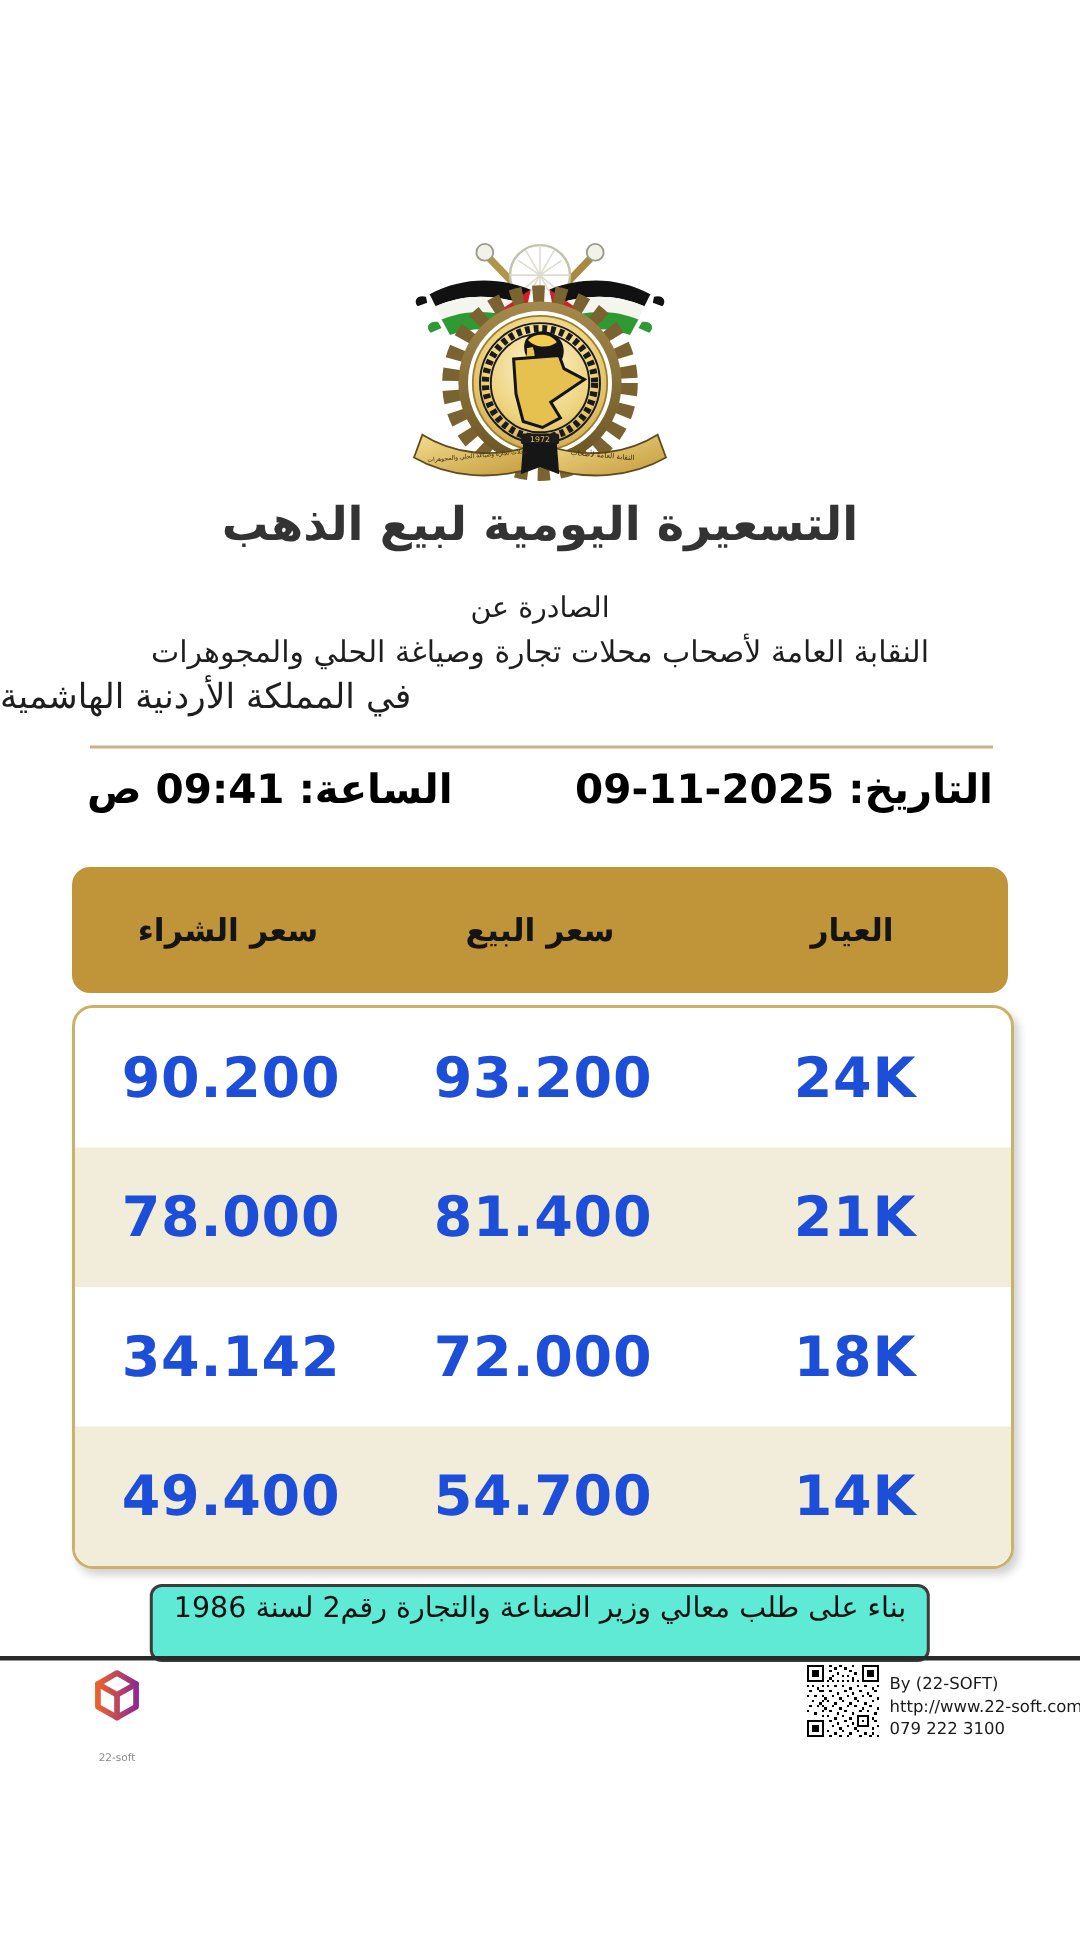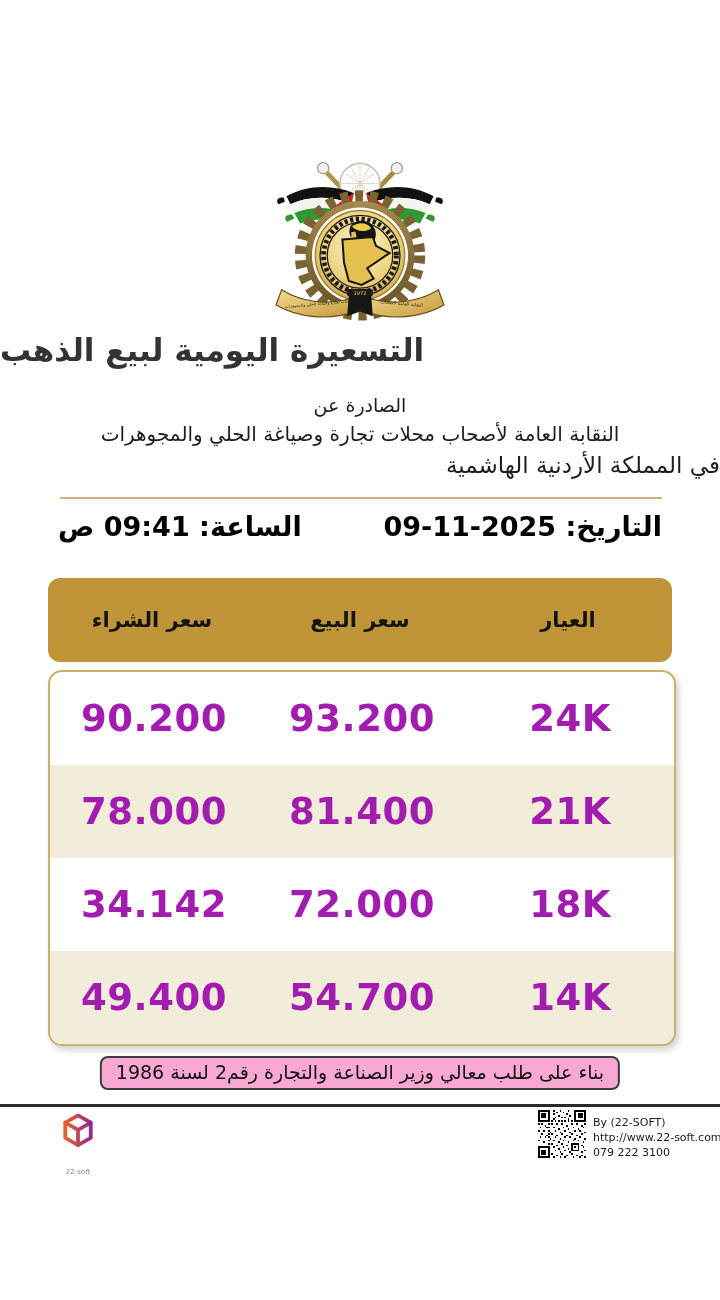--- a/index.html
+++ b/index.html
@@ -1,49 +1,49 @@
 <!DOCTYPE html>
 <html lang="ar"><head>
 <meta charset="utf-8">
 <style>
   html,body{margin:0;padding:0;}
   body{width:720px;height:1300px;background:#ffffff;font-family:"DejaVu Sans",sans-serif;}
   .page{position:relative;width:720px;height:1300px;background:#fff;overflow:hidden;}
 
   .emblem{position:absolute;top:146px;left:50%;transform:translateX(-50%);width:176px;height:190px;}
 
-  .title{position:absolute;top:332px;left:0;width:100%;text-align:left;
+  .title{position:absolute;top:332px;left:0;width:100%;text-align:center;
          font-size:31px;font-weight:700;color:#333;direction:rtl;}
   .sub1{position:absolute;top:394px;left:0;width:100%;text-align:center;
         font-size:19px;color:#1e1e1e;direction:rtl;}
   .sub2{position:absolute;top:422px;left:0;width:100%;text-align:center;
         font-size:20px;color:#1e1e1e;direction:rtl;}
-  .sub3{position:absolute;top:452px;left:0;width:100%;text-align:right;
+  .sub3{position:absolute;top:452px;left:0;width:100%;text-align:left;
         font-size:23px;color:#1e1e1e;direction:rtl;}
   .divider{position:absolute;top:497px;left:60px;right:58px;height:2px;background:#c9b37e;}
 
   .dateline{position:absolute;top:511px;left:58px;right:58px;display:flex;
             justify-content:space-between;direction:rtl;font-size:27px;font-weight:700;color:#000;}
   .dtpair{white-space:nowrap;}
 
   .thead{position:absolute;top:578px;left:48px;width:624px;height:84px;background:#c0953a;
          border-radius:12px;display:flex;direction:rtl;align-items:center;}
   .thead .hcell{flex:1;text-align:center;font-size:21px;font-weight:700;color:#141414;}
 
   .tbody{position:absolute;top:670px;left:48px;width:624px;height:372px;background:#fff;
          border:2px solid #cbb26b;border-radius:14px;overflow:hidden;
          box-shadow:3px 4px 6px rgba(0,0,0,0.18);}
   .trow{height:93px;display:flex;direction:rtl;align-items:center;}
   .trow:nth-child(even){background:#f2ecda;}
-  .trow .cell{flex:1;text-align:center;font-size:37px;font-weight:bold;color:#a21caf;
+  .trow .cell{flex:1;text-align:center;font-size:37px;font-weight:bold;color:#1d4ed8;
               font-family:"DejaVu Sans",sans-serif;letter-spacing:0.5px;}
 
   .note{position:absolute;top:1056px;left:50%;transform:translateX(-50%);
-        border:2px solid #3c3c3c;border-radius:8px;padding:3px 14px 5px;
-        font-size:19px;color:#111;direction:rtl;white-space:nowrap;background:#f9a8d4;}
+        border:2px solid #3c3c3c;border-radius:8px;padding:3px 14px 23px;
+        font-size:19px;color:#111;direction:rtl;white-space:nowrap;background:#5eead4;}
 
   .footline{position:absolute;top:1104px;left:0;width:720px;height:3px;background:#2a2a2a;}
 
   .cubeblock{position:absolute;top:1112px;left:54px;width:48px;text-align:center;}
   .cubecaption{font-size:7px;color:#888;margin-top:13px;}
 
   .qrblock{position:absolute;top:1110px;left:538px;display:flex;gap:7px;}
   .credit{padding-top:5px;font-size:11px;line-height:15px;color:#1a1a1a;white-space:nowrap;}
 </style>
 </head>

